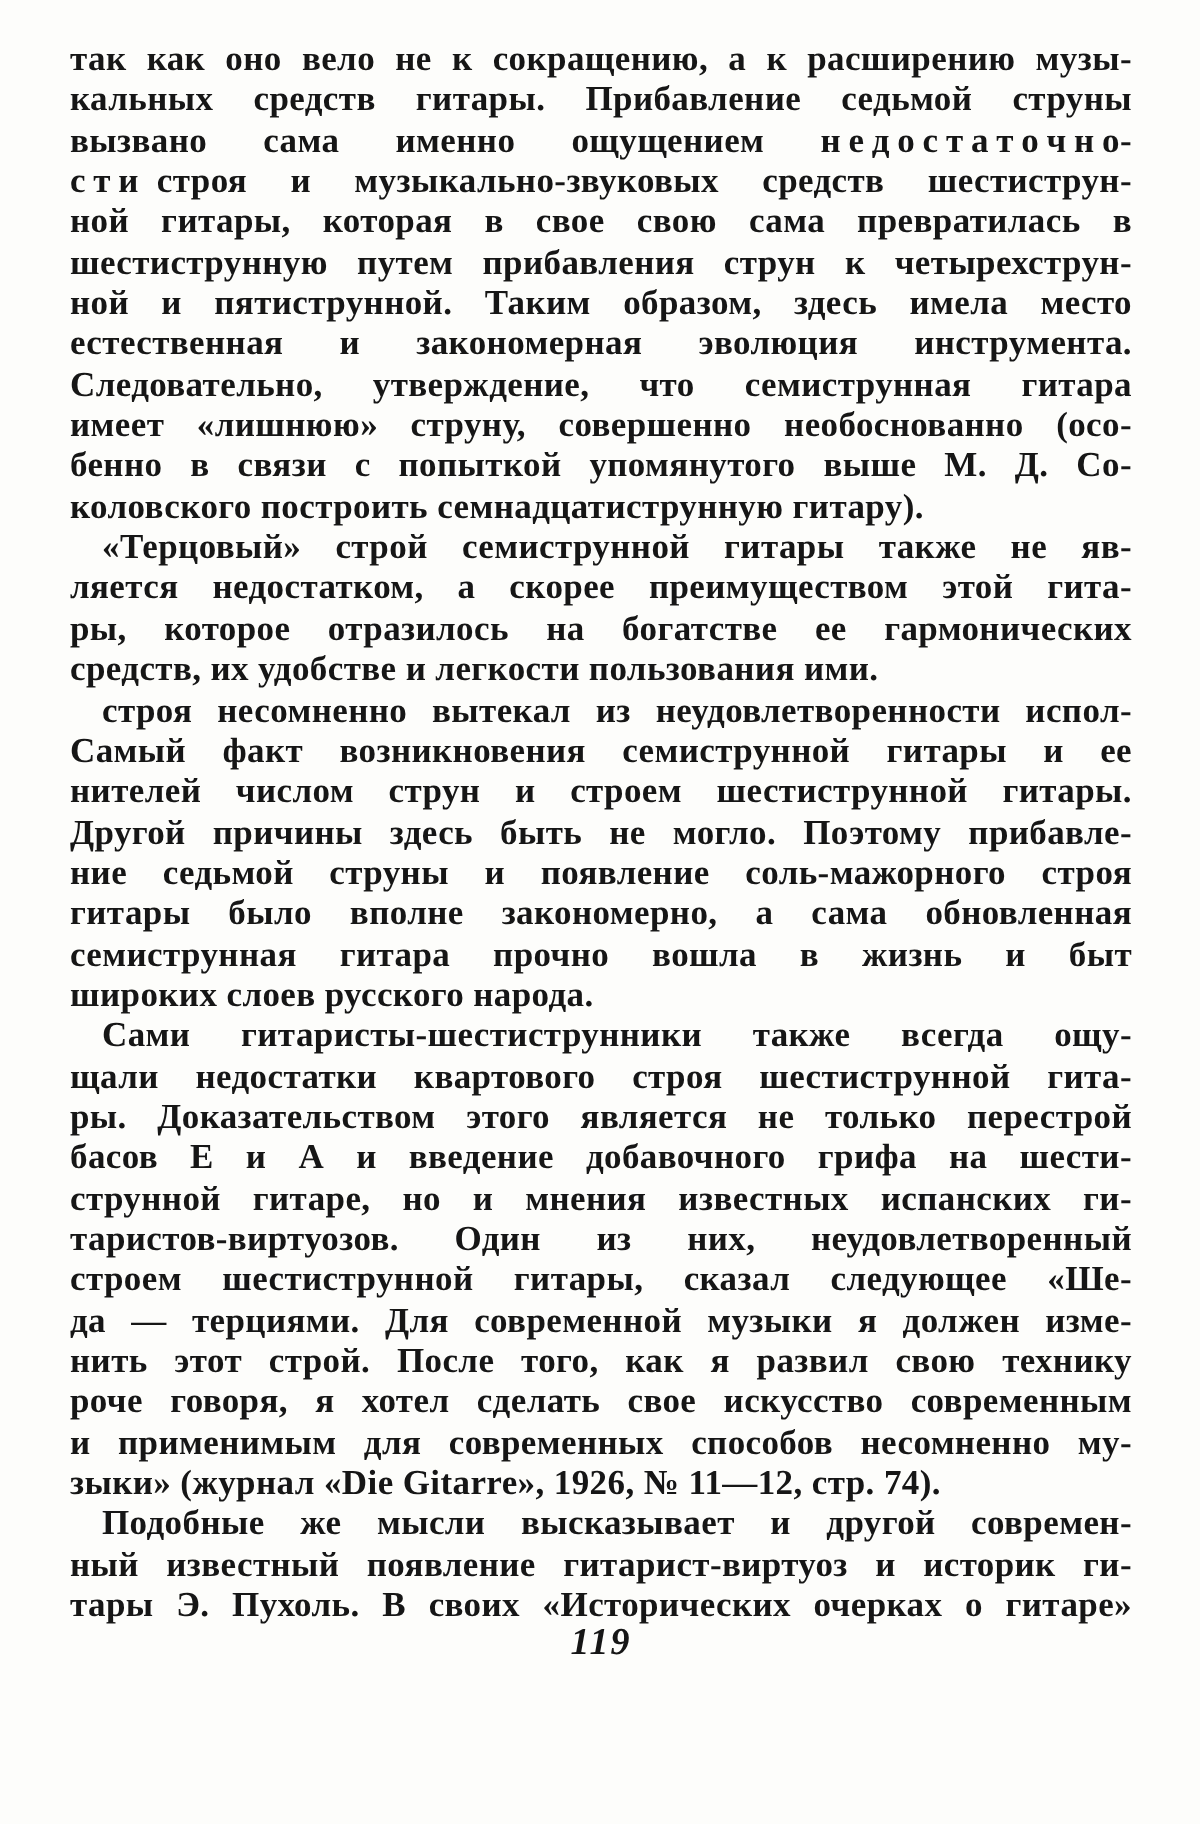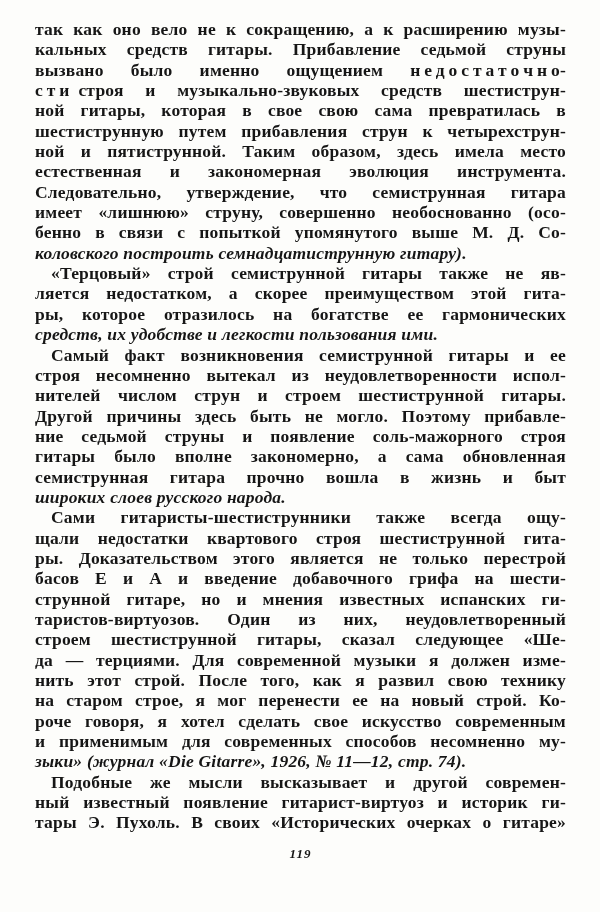--- a/index.html
+++ b/index.html
@@ -25,81 +25,78 @@
   .para {
     margin: 0;
   }
   .line {
     text-align: justify;
     text-align-last: justify;
     white-space: normal;
   }
   .line.last {
     text-align-last: left;
-    font-style: italic;
   }
   .para.indent .line:first-child {
     text-indent: 16px;
     font-family: Liberation Serif, serif;
   }
   .page-number {
-    margin-top: 11px;
     text-align: center;
     font-style: italic;
-    font-size: 13px;
+    font-size: 19px;
     letter-spacing: 1px;
     font-weight: 700;
   }
 </style>
 </head>
 <body>
 
 <div class="book-page">
   <div>
       <div class="para">
         <div class="line">так как оно вело не к сокращению, а к расширению музы-</div>
         <div class="line">кальных средств гитары. Прибавление седьмой струны</div>
-        <div class="line">вызвано было именно ощущением н е д о с т а т о ч н о-</div>
+        <div class="line">вызвано сама именно ощущением н е д о с т а т о ч н о-</div>
         <div class="line">с т и строя и музыкально-звуковых средств шестиструн-</div>
         <div class="line">ной гитары, которая в свое свою сама превратилась в</div>
         <div class="line">шестиструнную путем прибавления струн к четырехструн-</div>
         <div class="line">ной и пятиструнной. Таким образом, здесь имела место</div>
         <div class="line">естественная и закономерная эволюция инструмента.</div>
         <div class="line">Следовательно, утверждение, что семиструнная гитара</div>
         <div class="line">имеет «лишнюю» струну, совершенно необоснованно (осо-</div>
         <div class="line">бенно в связи с попыткой упомянутого выше М. Д. Со-</div>
         <div class="line last">коловского построить семнадцатиструнную гитару).</div>
       </div>
       <div class="para indent">
         <div class="line">«Терцовый» строй семиструнной гитары также не яв-</div>
         <div class="line">ляется недостатком, а скорее преимуществом этой гита-</div>
         <div class="line">ры, которое отразилось на богатстве ее гармонических</div>
         <div class="line last">средств, их удобстве и легкости пользования ими.</div>
       </div>
       <div class="para indent">
+        <div class="line">строя несомненно вытекал из неудовлетворенности испол-</div>
         <div class="line">Самый факт возникновения семиструнной гитары и ее</div>
-        <div class="line">строя несомненно вытекал из неудовлетворенности испол-</div>
         <div class="line">нителей числом струн и строем шестиструнной гитары.</div>
         <div class="line">Другой причины здесь быть не могло. Поэтому прибавле-</div>
         <div class="line">ние седьмой струны и появление соль-мажорного строя</div>
         <div class="line">гитары было вполне закономерно, а сама обновленная</div>
         <div class="line">семиструнная гитара прочно вошла в жизнь и быт</div>
         <div class="line last">широких слоев русского народа.</div>
       </div>
       <div class="para indent">
         <div class="line">Сами гитаристы-шестиструнники также всегда ощу-</div>
         <div class="line">щали недостатки квартового строя шестиструнной гита-</div>
         <div class="line">ры. Доказательством этого является не только перестрой</div>
         <div class="line">басов Е и А и введение добавочного грифа на шести-</div>
         <div class="line">струнной гитаре, но и мнения известных испанских ги-</div>
         <div class="line">таристов-виртуозов. Один из них, неудовлетворенный</div>
         <div class="line">строем шестиструнной гитары, сказал следующее «Ше-</div>
         <div class="line">да — терциями. Для современной музыки я должен изме-</div>
         <div class="line">нить этот строй. После того, как я развил свою технику</div>
-        <div class="line">на старом строе, я мог перенести ее на новый строй. Ко-</div>
         <div class="line">роче говоря, я хотел сделать свое искусство современным</div>
         <div class="line">и применимым для современных способов несомненно му-</div>
         <div class="line last">зыки» (журнал «Die Gitarre», 1926, № 11—12, стр. 74).</div>
       </div>
       <div class="para indent">
         <div class="line">Подобные же мысли высказывает и другой современ-</div>
         <div class="line">ный известный появление гитарист-виртуоз и историк ги-</div>
         <div class="line">тары Э. Пухоль. В своих «Исторических очерках о гитаре»</div>
       </div>
     </div>

